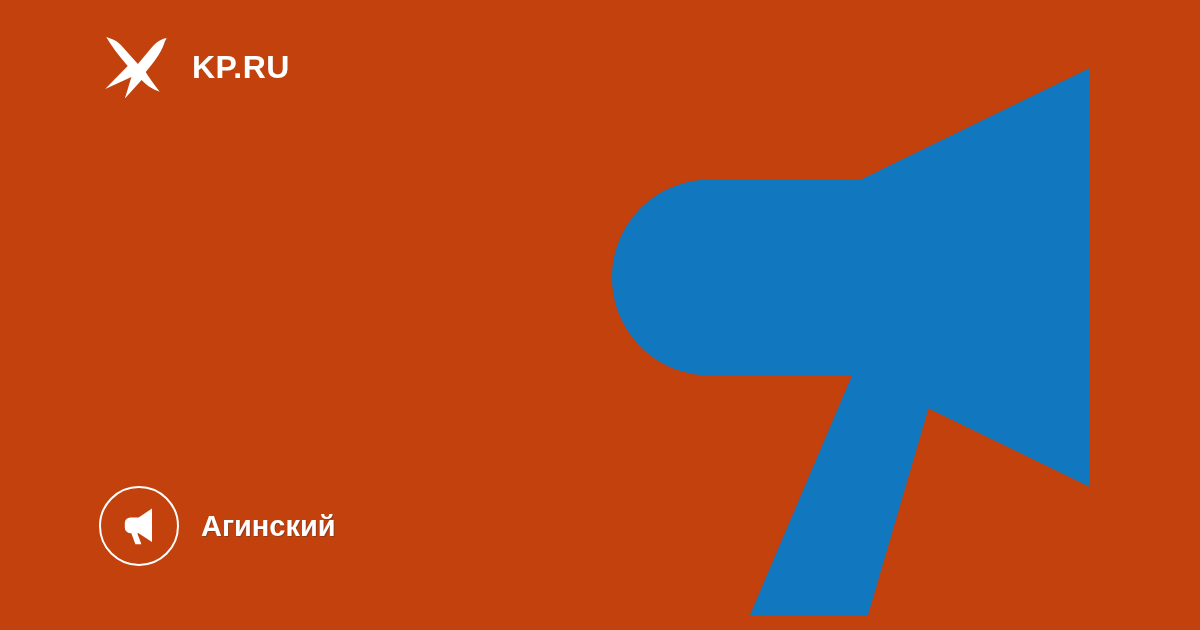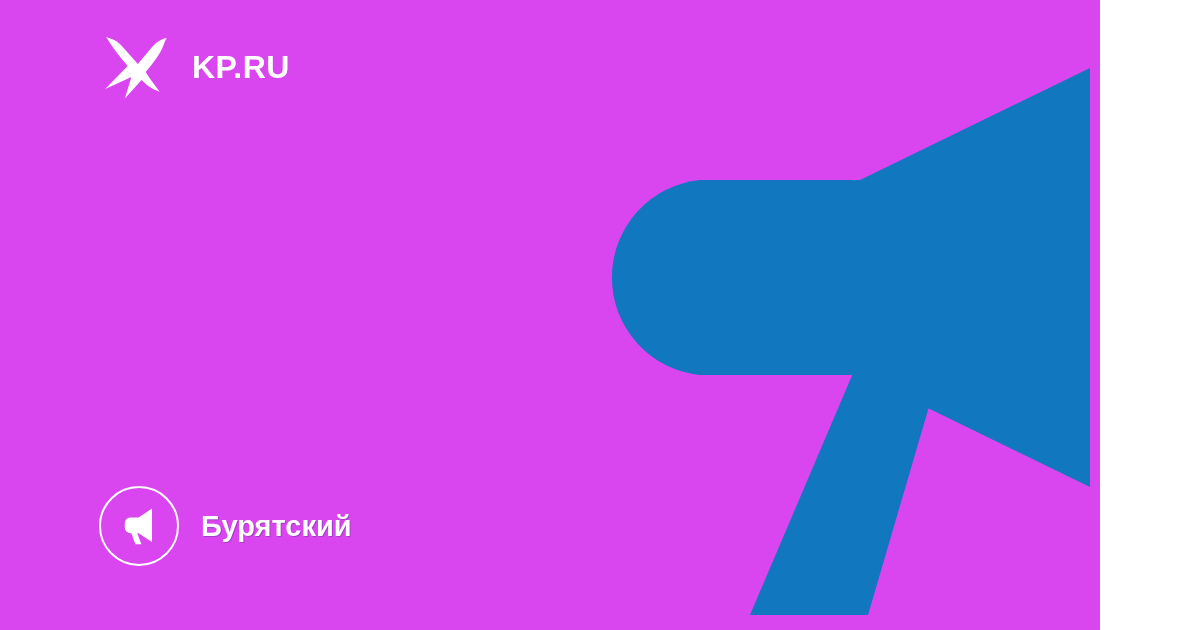--- a/index.html
+++ b/index.html
@@ -4,24 +4,24 @@
 <title>KP.RU share card</title>
 <style>
   html, body {
     margin: 0;
     padding: 0;
     background: #ffffff;
   }
 
   .card {
     position: relative;
-    width: 1100px;
+    width: 1200px;
     height: 630px;
     overflow: hidden;
-    background: #d946ef;
+    background: #c2410c;
     font-family: "Liberation Sans", "DejaVu Sans", sans-serif;
     -webkit-font-smoothing: antialiased;
   }
 
   
   .watermark {
     position: absolute;
     inset: 0;
     width: 1200px;
     height: 630px;
@@ -140,16 +140,16 @@
 
   <div class="category">
     <div class="category-badge">
       <svg viewBox="0 0 42 42" aria-hidden="true">
         <path fill="#ffffff" d="M34 3.6 L20.6 12.4 L12.4 12.4
           A 5.6 5.6 0 0 0 6.8 18 L6.8 22.6
           A 5.6 5.6 0 0 0 12.4 28.2 L13.3 28.2 L17.4 39.2 L23.4 39.2
           L19.3 28.2 L20.6 28.2 L34 37 Z"></path>
       </svg>
     </div>
-    <span class="category-label">Бурятский</span>
+    <span class="category-label">Агинский</span>
   </div>
 
 </div>
 
 </body></html>

